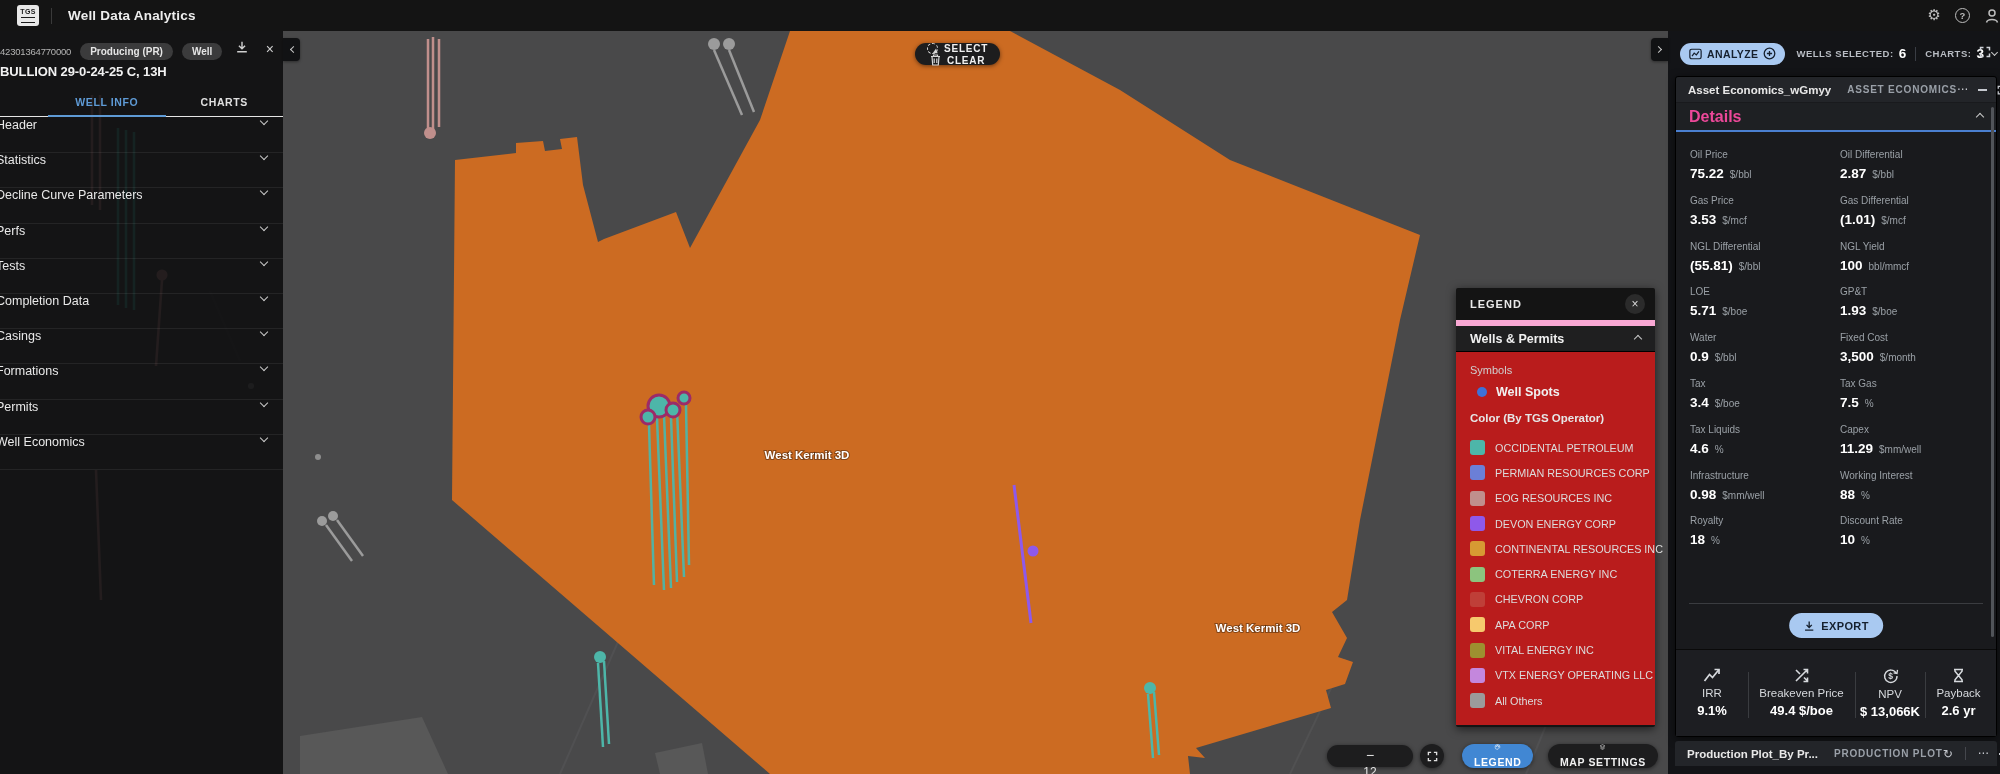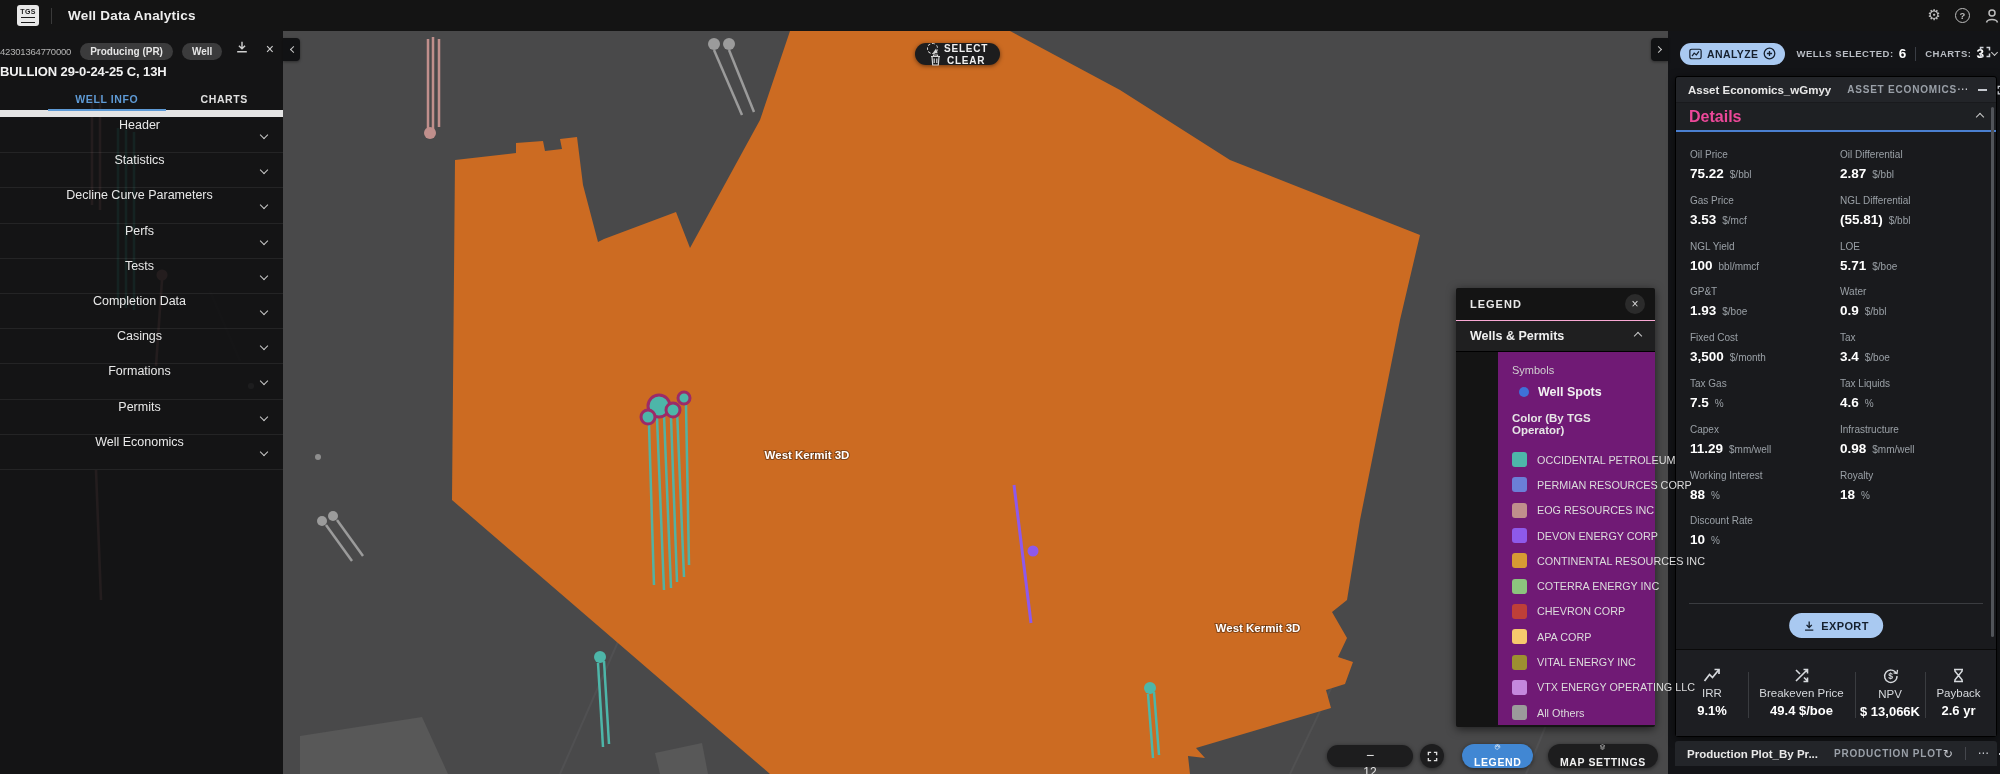--- a/index.html
+++ b/index.html
@@ -47,38 +47,38 @@
 
   
   #left-panel { position:absolute; left:0; top:31px; width:283px; height:743px; background:rgba(13,13,14,.87); z-index:25; overflow:hidden; }
   #lp-meta { position:absolute; left:0; top:11px; width:283px; height:19px; display:flex; align-items:center; }
   #lp-id { color:#b5b5b5; font-size:9.5px; letter-spacing:-.2px; }
   .badge { background:#3b3b3c; border-radius:9px; height:17px; padding:0 10px; display:flex; align-items:center; color:#e5e5e5; font-size:10px; font-weight:700; margin-left:9px; white-space:nowrap; }
   .lp-ico { position:absolute; top:9px; cursor:pointer; color:#d0d0d0; }
   #lp-close { right:9px; font-size:14px; line-height:18px; }
   #lp-download { right:34px; }
   #lp-name { position:absolute; left:0; top:33px; color:#f2f2f2; font-size:13px; font-weight:700; white-space:nowrap; letter-spacing:-.1px; }
-  #lp-tabs { position:absolute; left:0; top:57px; width:283px; height:29px; display:flex; border-bottom:7px solid #e5e5e5;padding-left:48px; }
+  #lp-tabs { position:absolute; left:0; top:57px; width:283px; height:29px; display:flex; border-bottom:1px solid #e5e5e5;padding-left:48px; }
   .lp-tab { width:50%; display:flex; align-items:center; justify-content:center; font-size:10.5px; font-weight:700; letter-spacing:.6px; color:#e0e0e0; cursor:pointer; position:relative; }
   .lp-tab.active { color:#5f9bd6; }
   .lp-tab.active::after { content:""; position:absolute; left:0; right:0; bottom:-1px; height:2px; background:#5f9bd6; }
   #lp-sections { position:absolute; left:0; top:87px; width:283px; }
-  .lp-row { height:35.2px; display:flex; align-items:center; border-bottom:1px solid rgba(255,255,255,.07); cursor:pointer;flex-direction:column; }
+  .lp-row { height:35.2px; display:flex; border-bottom:1px solid rgba(255,255,255,.07); cursor:pointer; }
   .lp-row-label { color:#e8e8e8; font-size:12.5px; margin-left:-4px; white-space:nowrap; }
   .lp-row .chev { margin-left:auto; margin-right:16px; }
 
   
   #legend-panel { position:absolute; left:1456px; top:288px; width:199px; height:439px; background:#141414; z-index:26; box-shadow:0 2px 10px rgba(0,0,0,.6); border-radius:2px; }
   #legend-head { height:32px; display:flex; align-items:center; padding:0 10px 0 14px; }
   #legend-title { color:#e8e8e8; font-size:11px; font-weight:600; letter-spacing:1px; }
   #legend-close { margin-left:auto; width:20px; height:20px; border-radius:50%; background:#2b2b2b; color:#d8d8d8; font-size:12px; display:flex; align-items:center; justify-content:center; cursor:pointer; }
-  #legend-group { height:32px; background:#1f1f20; border-top:1px solid #f9a8d4; border-bottom:1px solid #000; display:flex; align-items:center; padding:0 14px; cursor:pointer; }
+  #legend-group { height:32px; background:#1f1f20; border-top:6px solid #f9a8d4; border-bottom:1px solid #000; display:flex; align-items:center; padding:0 14px; cursor:pointer; }
   #legend-group-label { color:#f0f0f0; font-size:12.5px; font-weight:600; }
   #legend-group .chev { margin-left:auto; }
-  #legend-body { background:#701a75; height:373px; padding:12px 14px 0 14px;margin-left:42px; }
+  #legend-body { background:#b91c1c; height:373px; padding:12px 14px 0 14px; }
   #symbols-label { color:#cfcfcf; font-size:11px; margin-bottom:9px; }
   #wellspot-row { display:flex; align-items:center; gap:9px; margin-left:7px; margin-bottom:13px; }
   #wellspot-dot { width:10px; height:10px; border-radius:50%; }
   #wellspot-label { color:#f0f0f0; font-size:12.5px; font-weight:600; }
   #colorby-label { color:#e6e6e6; font-size:11.5px; font-weight:600; margin-bottom:11px; }
   .op-row { display:flex; align-items:center; gap:10px; height:25.3px; }
   .op-swatch { width:15px; height:15px; border-radius:3px; flex:none; }
   .op-name { color:#dcdcdc; font-size:10.8px; white-space:nowrap; }
 
   
@@ -430,20 +430,21 @@
 
       <div id="details-head">
         <span id="details-label">Details</span>
         <span class="chev up"></span>
       </div>
 
       <div id="fields-grid">
         <div class="field-cell"><div class="f-label">Oil Price</div><span class="f-value">75.22</span><span class="f-unit">$/bbl</span></div>
         <div class="field-cell"><div class="f-label">Oil Differential</div><span class="f-value">2.87</span><span class="f-unit">$/bbl</span></div>
         <div class="field-cell"><div class="f-label">Gas Price</div><span class="f-value">3.53</span><span class="f-unit">$/mcf</span></div>
+        <div class="field-cell"><div class="f-label">Gas Differential</div><span class="f-value">(1.01)</span><span class="f-unit">$/mcf</span></div>
         <div class="field-cell"><div class="f-label">NGL Differential</div><span class="f-value">(55.81)</span><span class="f-unit">$/bbl</span></div>
         <div class="field-cell"><div class="f-label">NGL Yield</div><span class="f-value">100</span><span class="f-unit">bbl/mmcf</span></div>
         <div class="field-cell"><div class="f-label">LOE</div><span class="f-value">5.71</span><span class="f-unit">$/boe</span></div>
         <div class="field-cell"><div class="f-label">GP&amp;T</div><span class="f-value">1.93</span><span class="f-unit">$/boe</span></div>
         <div class="field-cell"><div class="f-label">Water</div><span class="f-value">0.9</span><span class="f-unit">$/bbl</span></div>
         <div class="field-cell"><div class="f-label">Fixed Cost</div><span class="f-value">3,500</span><span class="f-unit">$/month</span></div>
         <div class="field-cell"><div class="f-label">Tax</div><span class="f-value">3.4</span><span class="f-unit">$/boe</span></div>
         <div class="field-cell"><div class="f-label">Tax Gas</div><span class="f-value">7.5</span><span class="f-unit">%</span></div>
         <div class="field-cell"><div class="f-label">Tax Liquids</div><span class="f-value">4.6</span><span class="f-unit">%</span></div>
         <div class="field-cell"><div class="f-label">Capex</div><span class="f-value">11.29</span><span class="f-unit">$mm/well</span></div>

